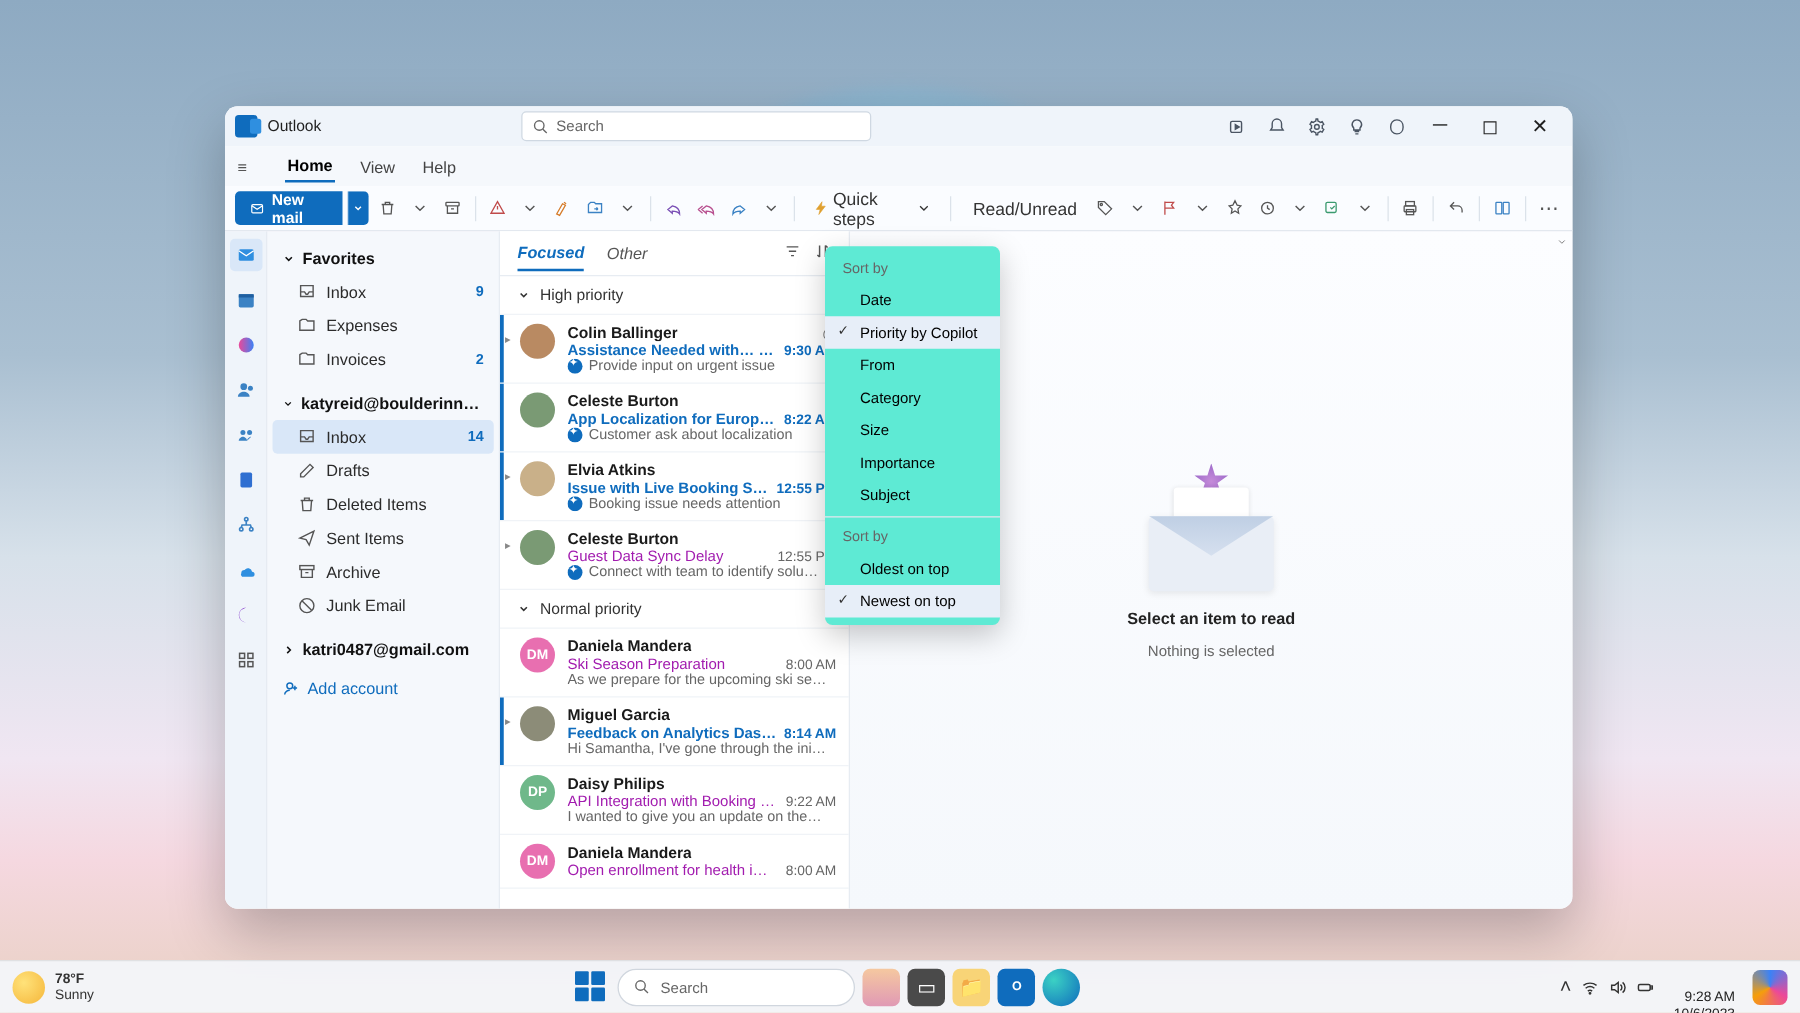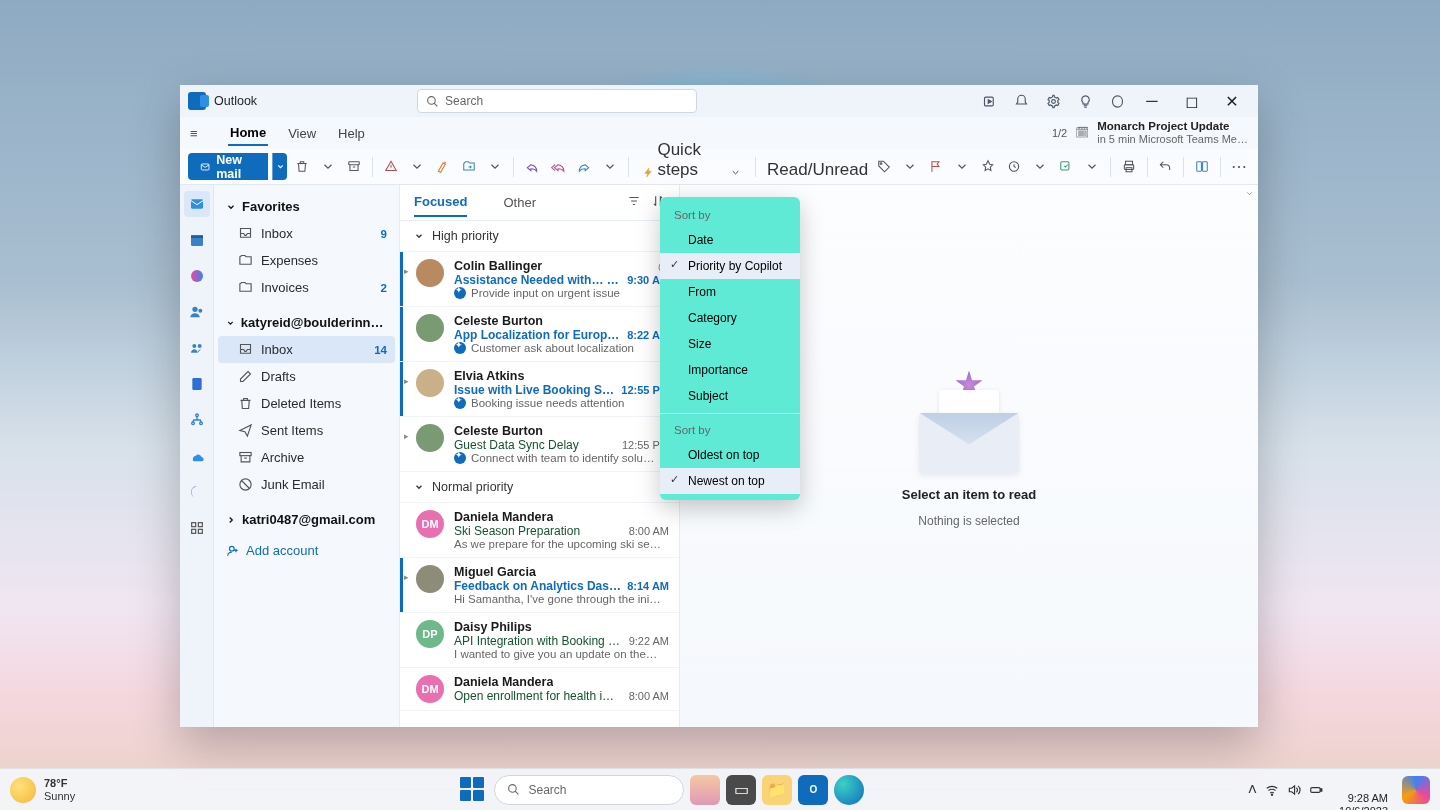--- a/index.html
+++ b/index.html
@@ -10,21 +10,21 @@
   }
   
   .bloom {
     position:absolute; left:50%; top:70px; width:560px; height:560px; transform:translateX(-50%);
     background: conic-gradient(from 0deg, #6ec1e4, #4aa3e0, #3b7fd1, #6ec1e4);
     border-radius:50%; opacity:.25; filter:blur(6px);
   }
   
   .window {
     position:absolute; left:180px; top:85px; width:1078px; height:642px;
-    background:#fff; border-radius:0; box-shadow:0 18px 45px rgba(0,0,0,.25);
+    background:#fff; border-radius:10px; box-shadow:0 18px 45px rgba(0,0,0,.25);
     overflow:hidden; display:flex; flex-direction:column;
   }
   
   .titlebar {
     height:32px; background:#eff4fa; display:flex; align-items:center; padding:0 6px 0 8px;
   }
   .app-icon { width:18px; height:18px; background:#0f6cbd; border-radius:3px; position:relative; margin-right:8px;}
   .app-icon::after{content:"";position:absolute;right:-3px;top:3px;width:9px;height:12px;background:#2f8fe0;border-radius:2px;}
   .title { font-size:12.5px; color:#1f1f1f; }
   .searchbox {
@@ -46,21 +46,21 @@
   .tabrow .right{margin-left:auto;display:flex;align-items:center;gap:8px;font-size:11px;color:#555;}
   .reminder{line-height:1.15;}
   .reminder .r1{font-weight:600;font-size:11.5px;color:#222;}
   .reminder .r2{font-size:11px;color:#666;}
   
   .toolbar{height:36px;background:#fafcff;border-bottom:1px solid #e3e8ef;display:flex;align-items:center;padding:0 8px;gap:4px;position:relative;}
   .newmail{height:27px;background:#0f6cbd;color:#fff;border-radius:4px 0 0 4px;display:flex;align-items:center;gap:6px;padding:0 12px;font-size:12.5px;font-weight:600;}
   .newmail-dd{width:20px;height:27px;background:#0f6cbd;border-left:1px solid rgba(255,255,255,.35);border-radius:0 4px 4px 0;display:flex;align-items:center;justify-content:center;color:#fff;}
   .tbtn{height:27px;min-width:22px;padding:0 4px;display:flex;align-items:center;justify-content:center;color:#555;border-radius:4px;gap:3px;}
   .tbtn svg{width:15px;height:15px;}
-  .tbtn.lbl{font-size:17px;color:#333;padding:0 8px;align-items:flex-end;}
+  .tbtn.lbl{font-size:14px;color:#333;padding:0 8px;}
   .tsep{width:1px;height:20px;background:#dbe2ea;margin:0 3px;}
   .chev{width:9px;height:9px;}
   .cdown{position:absolute;right:4px;top:40px;color:#777;}
   
   .body{display:flex;flex:1;min-height:0;}
   
   .rail{width:34px;background:#eff4fa;border-right:1px solid #e3e8ef;display:flex;flex-direction:column;align-items:center;padding-top:6px;gap:10px;}
   .rail .rbtn{width:26px;height:26px;display:flex;align-items:center;justify-content:center;border-radius:4px;color:#4b5563;}
   .rail .rbtn.active{background:#d9e7f8;}
   .rail .rbtn svg{width:16px;height:16px;}
@@ -68,36 +68,36 @@
   .folders{width:186px;background:#f5f8fc;border-right:1px solid #e7ecf2;padding:8px 4px;overflow:hidden;font-size:13px;color:#2b2b2b;}
   .fhead{display:flex;align-items:center;gap:6px;padding:6px 8px;font-weight:600;color:#111;}
   .fhead svg{width:10px;height:10px;}
   .fitem{display:flex;align-items:center;gap:8px;padding:6px 8px 6px 20px;border-radius:4px;cursor:pointer;}
   .fitem svg{width:15px;height:15px;color:#555;}
   .fitem .cnt{margin-left:auto;font-size:11.5px;color:#0f6cbd;font-weight:600;}
   .fitem.sel{background:#d9e7f8;}
   .addacct{color:#0f6cbd;display:flex;align-items:center;gap:6px;padding:10px 8px;font-size:13px;cursor:pointer;}
   
   .mlist{width:280px;background:#fff;border-right:1px solid #e7ecf2;display:flex;flex-direction:column;position:relative;}
-  .mtabs{height:36px;display:flex;align-items:center;padding:0 14px;gap:36px;border-bottom:1px solid #e7ecf2;font-size:13px;}
+  .mtabs{height:36px;display:flex;align-items:center;padding:0 14px;gap:18px;border-bottom:1px solid #e7ecf2;font-size:13px;font-style:italic;}
   .mtabs .mt{padding:6px 0;color:#555;}
   .mtabs .mt.active{color:#0f6cbd;font-weight:600;border-bottom:2px solid #0f6cbd;}
   .mtabs .micons{margin-left:auto;display:flex;gap:10px;color:#555;}
   .grp{display:flex;align-items:center;gap:8px;padding:8px 14px;font-size:12.5px;color:#333;border-bottom:1px solid #f0f3f7;}
   .grp svg{width:10px;height:10px;}
   .msg{display:flex;gap:10px;padding:7px 10px 7px 16px;border-bottom:1px solid #f0f3f7;position:relative;cursor:pointer;}
   .msg.unread::before{content:"";position:absolute;left:0;top:0;bottom:0;width:3px;background:#0f6cbd;}
   .msg .exp{position:absolute;left:4px;top:14px;color:#888;font-size:9px;}
   .av{width:28px;height:28px;border-radius:50%;flex-shrink:0;display:flex;align-items:center;justify-content:center;font-size:11px;font-weight:600;color:#fff;}
   .av.ph{background:#cfa784;}
   .minfo{flex:1;min-width:0;}
   .mrow{display:flex;align-items:baseline;gap:6px;}
   .mfrom{font-size:12.5px;font-weight:600;color:#1a1a1a;white-space:nowrap;overflow:hidden;text-overflow:ellipsis;}
   .mat{margin-left:auto;color:#777;font-size:11px;}
-  .msubj{font-size:12px;color:#14532d;white-space:nowrap;overflow:hidden;text-overflow:ellipsis;}
+  .msubj{font-size:12px;color:#a21caf;white-space:nowrap;overflow:hidden;text-overflow:ellipsis;}
   .msg.unread .msubj{color:#0f6cbd;font-weight:700;}
   .mtime{margin-left:auto;font-size:11px;color:#666;white-space:nowrap;}
   .msg.unread .mtime{color:#0f6cbd;font-weight:600;}
   .msum{display:flex;align-items:center;gap:5px;font-size:11.5px;color:#666;white-space:nowrap;overflow:hidden;text-overflow:ellipsis;}
   .spark{width:12px;height:12px;background:#0f6cbd;border-radius:50%;flex-shrink:0;position:relative;}
   .spark::after{content:"✦";position:absolute;left:1px;top:-2px;color:#fff;font-size:9px;}
   
   .sortmenu{
     position:absolute; left:260px; top:12px; width:140px; background:#5eead4; border-radius:6px;
     box-shadow:0 8px 24px rgba(0,0,0,.22); padding:6px 0; font-size:12px; z-index:50;
@@ -186,28 +186,20 @@
     <div class="win-ctl">─</div>
     <div class="win-ctl">◻</div>
     <div class="win-ctl close">✕</div>
   </div>
 
   <div class="tabrow">
     <div class="hamburger">≡</div>
     <div class="tab active">Home</div>
     <div class="tab">View</div>
     <div class="tab">Help</div>
-    <div class="right">
-      <span>1/2</span>
-      <span>🗓</span>
-      <div class="reminder">
-        <div class="r1">Monarch Project Update</div>
-        <div class="r2">in 5 min Microsoft Teams Me…</div>
-      </div>
-    </div>
   </div>
 
   <div class="toolbar">
     <div class="newmail">
       <svg width="14" height="14" viewBox="0 0 24 24" fill="none" stroke="#fff" stroke-width="2">
           <rect x="3" y="5" width="18" height="14" rx="2"></rect>
           <path d="M3 7l9 6 9-6"></path>
         </svg>
       <span>New mail</span>
     </div>

